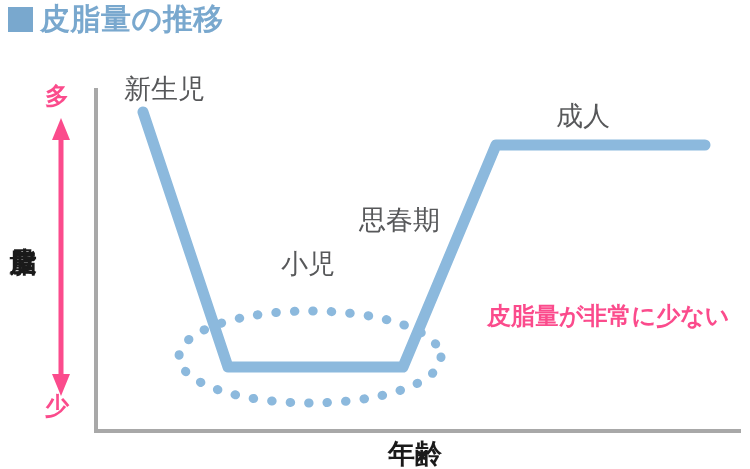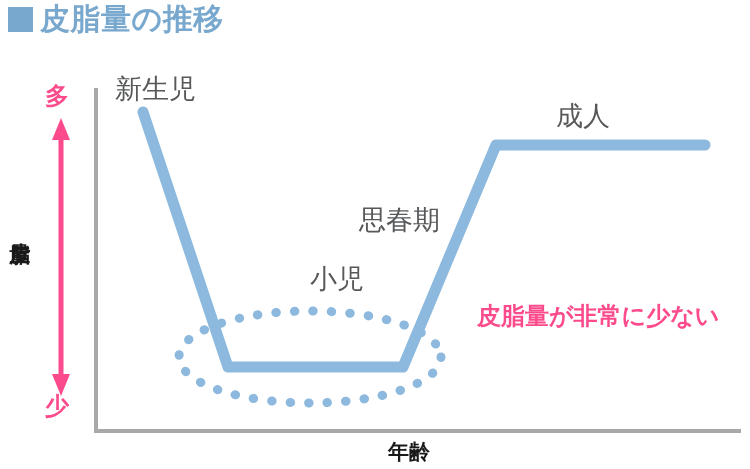--- a/index.html
+++ b/index.html
@@ -58,54 +58,54 @@
   .lbl {
     position: absolute;
     white-space: nowrap;
     line-height: 1;
   }
   .stage-label {
     font-size: 27px;
     color: #57585a;
     font-weight: normal;
   }
-  .lbl-newborn { left: 115px; top: 76px; }
-  .lbl-child   { left: 281px; top: 266px; margin-left: 29px; }
+  .lbl-newborn { left: 124px; top: 76px; }
+  .lbl-child   { left: 281px; top: 251px; }
   .lbl-puberty { left: 359px; top: 207px; }
   .lbl-adult   { left: 556px; top: 103px; }
 
   .axis-extreme {
     font-size: 24px;
     font-weight: bold;
     color: #fb4b8c;
   }
   .lbl-many { left: 45px; top: 84px; }
   .lbl-few  { left: 45px; top: 394px; }
 
   .axis-name {
-    font-size: 21px;
+    font-size: 27px;
     font-weight: bold;
     color: #1a1a1a;
   }
   .lbl-yaxis {
     left: 9px;
     top: 226px;
     writing-mode: vertical-rl;
     text-orientation: upright;
     letter-spacing: 1px;
     line-height: 1.05;
   }
   .lbl-xaxis {
     left: 388px;
     top: 441px;
   }
 
   .annotation {
     position: absolute;
-    left: 477px;
+    left: 487px;
     top: 299px;
     font-size: 24px;
     font-weight: bold;
     color: #fb4b8c;
     line-height: 1.42;
     white-space: nowrap;
   }
   .annotation span { display: block; }
 </style>
 </head>

